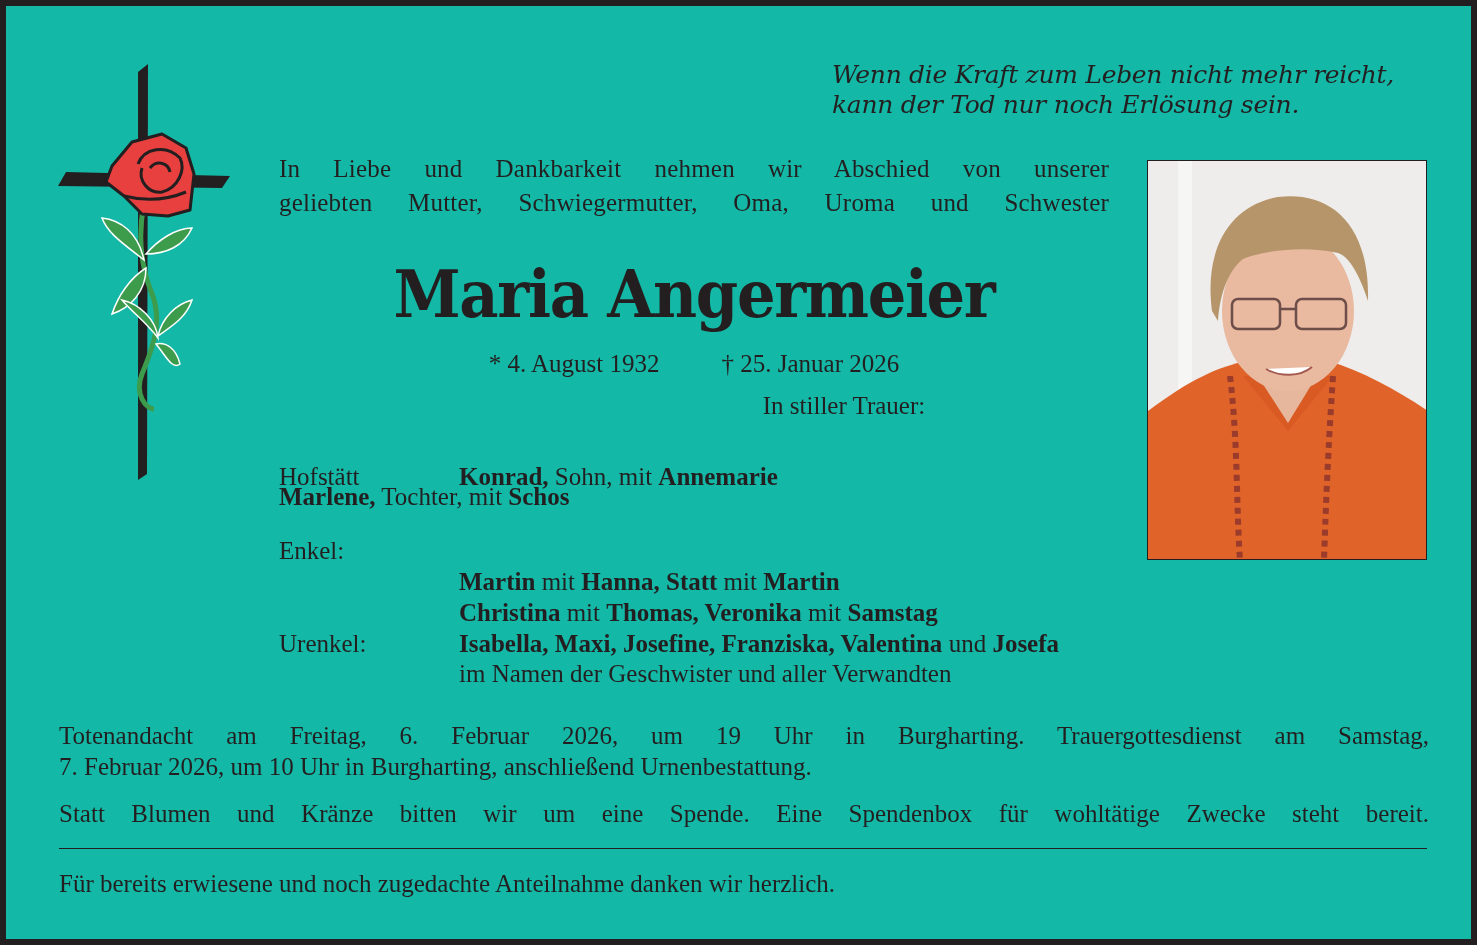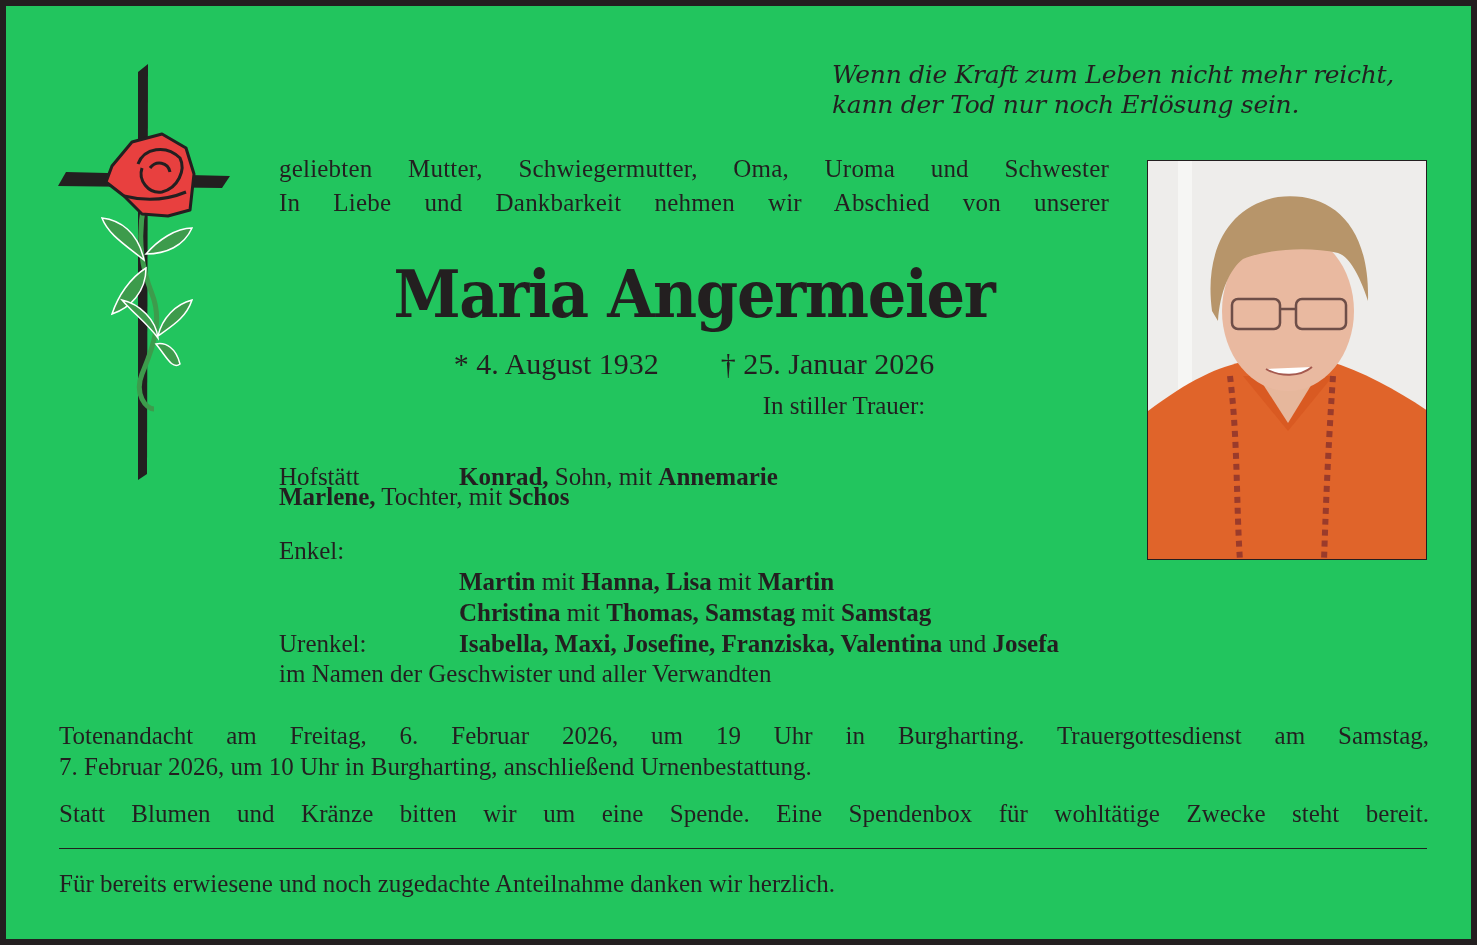--- a/index.html
+++ b/index.html
@@ -1,38 +1,38 @@
 <!DOCTYPE html>
 <html><head>
 <meta charset="utf-8">
 <style>
   * { box-sizing: border-box; margin: 0; padding: 0; }
   html, body { width: 1477px; height: 945px; background: #ffffff; overflow: hidden; }
   body { font-family: "DejaVu Serif", "Liberation Serif", serif; color: #231f20; }
   .frame {
     position: absolute; left: 0; top: 0; width: 1477px; height: 945px;
-    border: 6px solid #231f20; background: #22c55e;
+    border: 6px solid #231f20; background: #14b8a6;
   }
   .abs { position: absolute; }
   .quote {
     left: 826px; top: 54px; font-style: italic; font-size: 25px; line-height: 30px;
     font-family: "DejaVu Serif", serif; letter-spacing: -0.3px;
   }
   .intro {
     left: 273px; top: 146px; width: 830px; font-size: 25px; line-height: 34px;
     font-family: "Liberation Serif", serif; letter-spacing: 0.2px;
   }
   .intro .l1 { text-align: justify; text-align-last: justify; display: block; }
   .name {
     left: 273px; top: 246px; width: 830px; text-align: center;
     font-family: "DejaVu Serif", serif; font-weight: bold; font-size: 66px; line-height: 84px;
     letter-spacing: -1.5px; transform: scaleX(0.92); transform-origin: center;
   }
   .dates {
-    left: 273px; top: 340px; width: 830px; text-align: center; font-size: 30px;
+    left: 273px; top: 340px; width: 830px; text-align: center; font-size: 25px;
     font-family: "Liberation Serif", serif; line-height: 36px;
   }
   .dates .gap { display: inline-block; width: 62px; }
   .mourn { font-family: "Liberation Serif", serif; font-size: 25px; line-height: 31px; }
   .row { position: absolute; left: 273px; width: 950px; display: flex; }
   .row .lbl { width: 180px; flex: none; }
   .row .val { flex: 1; white-space: nowrap; }
   b { font-weight: bold; }
   .footer {
     left: 53px; width: 1370px; font-family: "Liberation Serif", serif; font-size: 25px; line-height: 31px;
@@ -73,22 +73,22 @@
       <path d="M70 132 C86 136 108 138 132 128" fill="none"></path>
     </g>
   </svg>
 
   <div class="abs quote">
     <div>Wenn die Kraft zum Leben nicht mehr reicht,</div>
     <div>kann der Tod nur noch Erlösung sein.</div>
   </div>
 
   <div class="abs intro">
+    <span class="l1">In Liebe und Dankbarkeit nehmen wir Abschied von unserer</span>
     <span class="l1">geliebten Mutter, Schwiegermutter, Oma, Uroma und Schwester</span>
-    <span class="l1">In Liebe und Dankbarkeit nehmen wir Abschied von unserer</span>
   </div>
 
   <div class="abs name">Maria Angermeier</div>
 
   <div class="abs dates">
     <span>* 4. August 1932</span><span class="gap"></span><span>† 25. Januar 2026</span>
   </div>
 
   <div class="mourn">
     <div class="row" style="top:384px;text-align:center;">
@@ -106,36 +106,36 @@
       <span class="val">
         <b>Marlene,</b><span> Tochter, mit </span><b>Schos</b>
       </span>
     </div>
     <div class="row" style="top:529px;gap:40px;">
       <span class="lbl">Enkel:</span>
     </div>
     <div class="row" style="top:560px;">
       <span class="lbl"></span>
       <span class="val">
-        <b>Martin</b><span> mit </span><b>Hanna, Lisa</b><span> mit </span><b>Martin</b>
+        <b>Martin</b><span> mit </span><b>Hanna, Statt</b><span> mit </span><b>Martin</b>
       </span>
     </div>
     <div class="row" style="top:591px;">
       <span class="lbl"></span>
       <span class="val">
-        <b>Christina</b><span> mit </span><b>Thomas, Samstag</b><span> mit </span><b>Samstag</b>
+        <b>Christina</b><span> mit </span><b>Thomas, Veronika</b><span> mit </span><b>Samstag</b>
       </span>
     </div>
     <div class="row" style="top:622px;align-items:center;">
       <span class="lbl">Urenkel:</span>
       <span class="val">
         <b>Isabella, Maxi, Josefine, Franziska, Valentina</b><span> und </span><b>Josefa</b>
       </span>
     </div>
-    <div class="row" style="top:652px;flex-direction:column;">
+    <div class="row" style="top:652px;">
       <span class="lbl"></span>
       <span class="val">im Namen der Geschwister und aller Verwandten</span>
     </div>
   </div>
 
   <div class="abs photo">
     <svg width="280" height="400" viewBox="0 0 280 400">
       <rect width="280" height="400" fill="#eeedeb"></rect>
       <rect x="30" y="0" width="14" height="400" fill="#f6f6f4"></rect>
 

